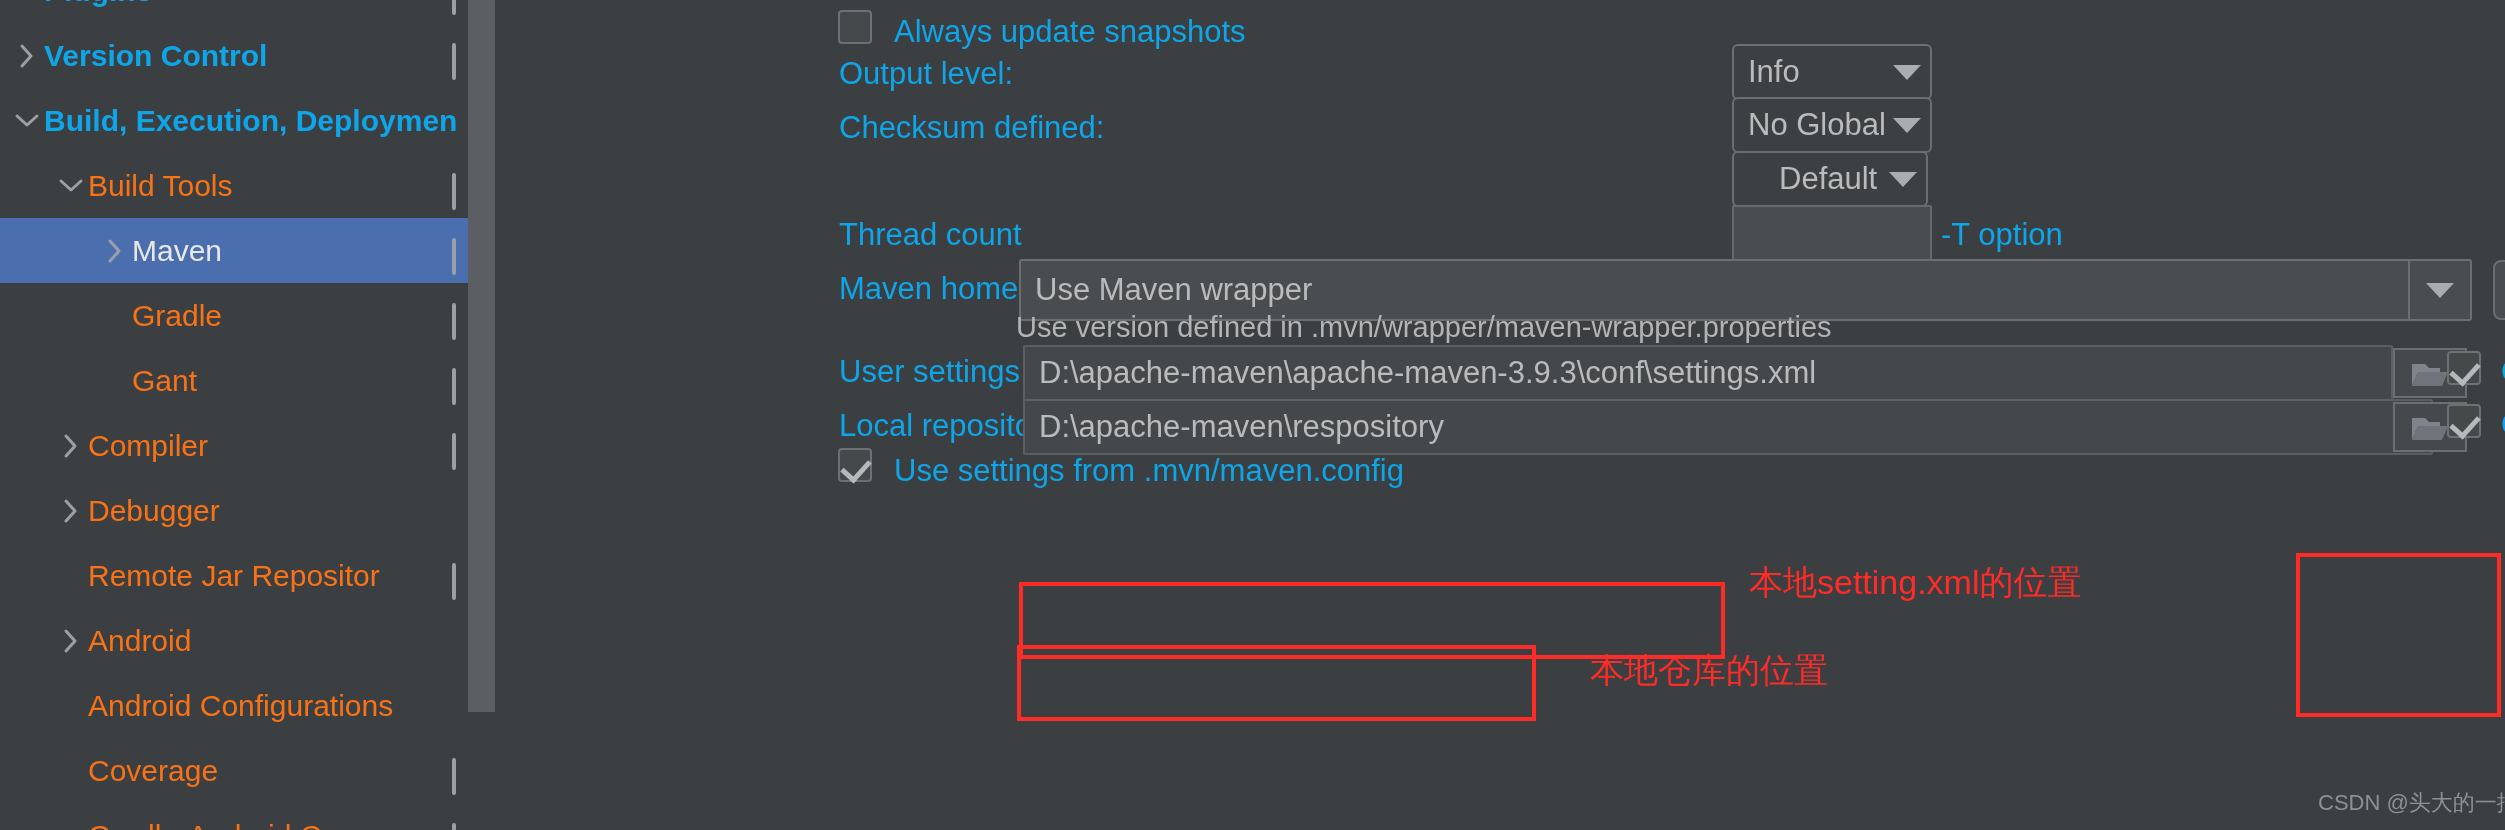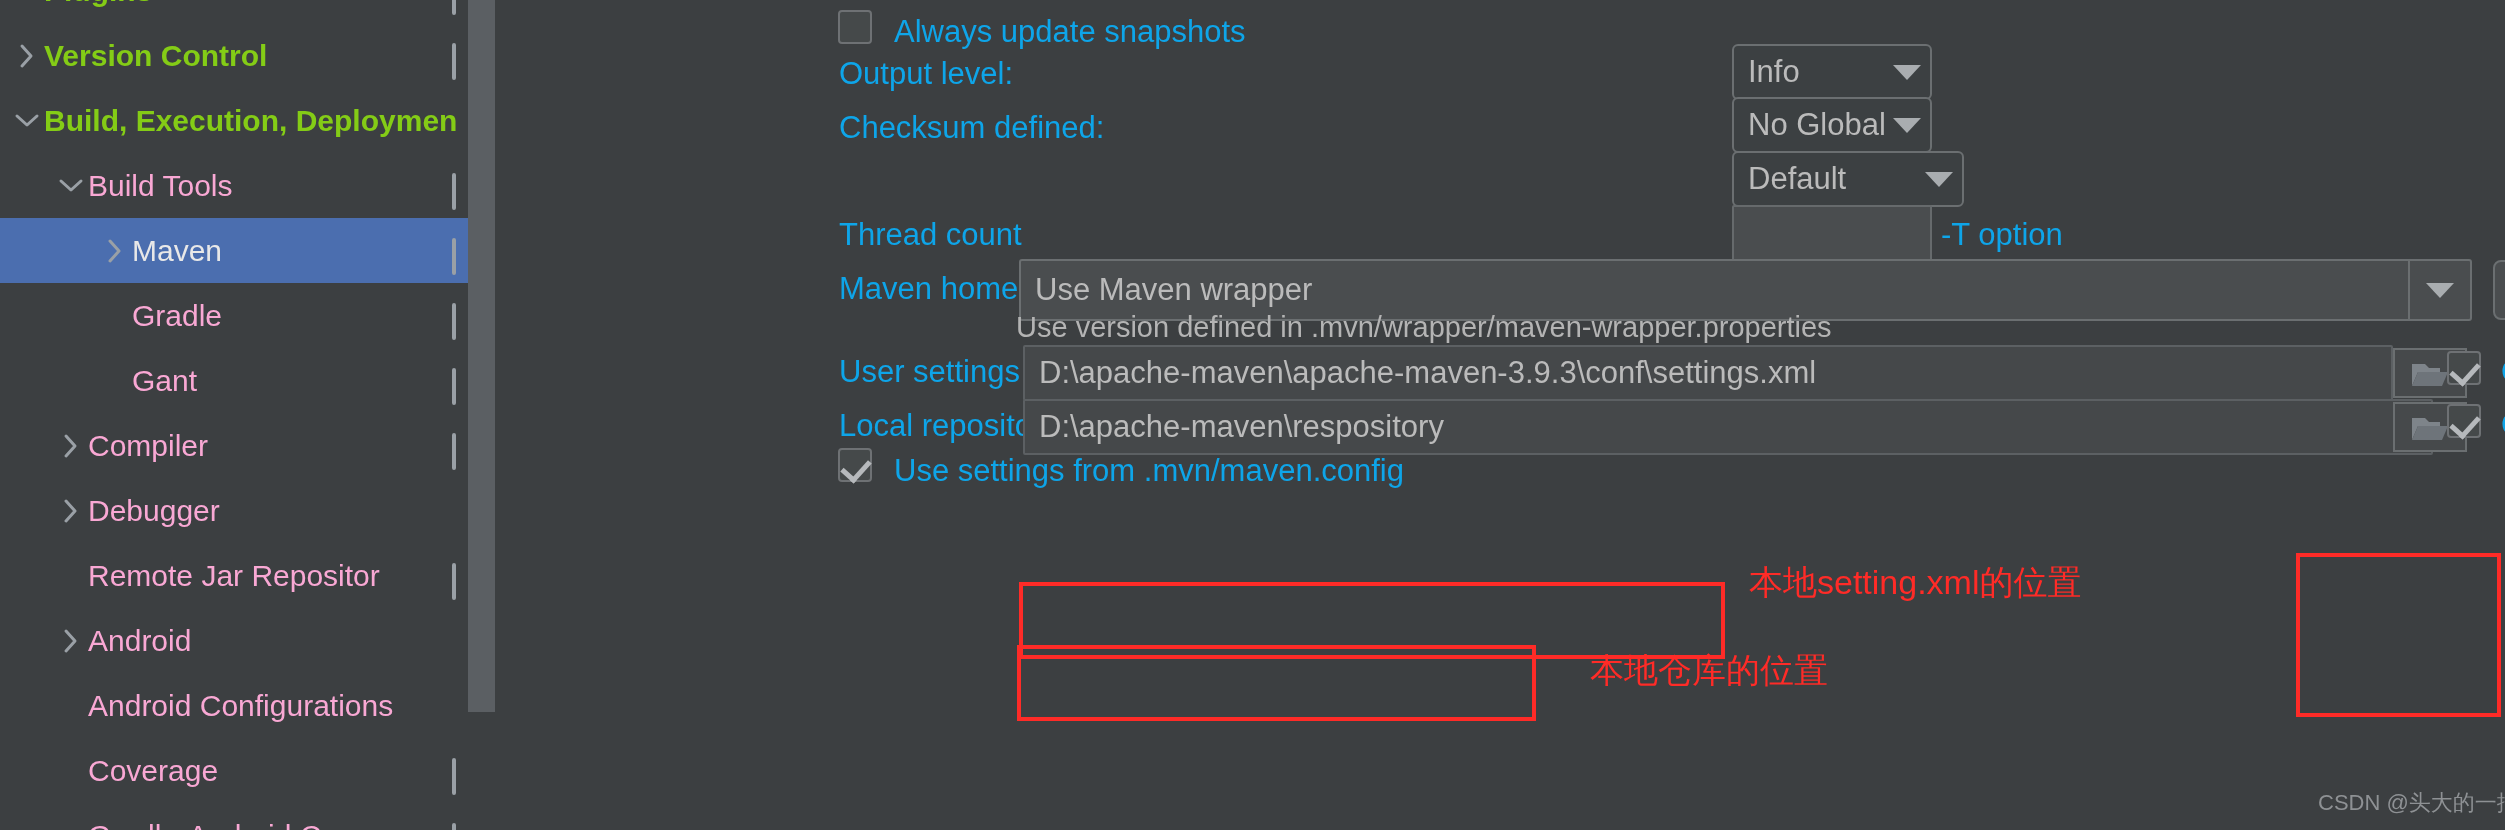--- a/index.html
+++ b/index.html
@@ -12,25 +12,25 @@
   #root { position: relative; width: 2505px; height: 830px; }
 
   
   .sidebar {
     position: absolute; left: 0; top: 0; width: 495px; height: 830px;
     background: #3c3f41;
   }
   .tree-row {
     position: relative; height: 65px;
     display: flex; align-items: center;
-    color: #f9a8d4; font-size: 30px;
+    color: #f97316; font-size: 30px;
     white-space: nowrap; overflow: hidden;
   }
   .tree-row.selected { background: #4b6eaf; color: #e8e8e8; }
-  .tree-row.bold { font-weight: bold; color: #84cc16; }
+  .tree-row.bold { font-weight: bold; color: #0ea5e9; }
   .arrow {
     width: 34px; min-width: 34px; display: flex; align-items: center;
     justify-content: center; color: #9aa0a6; font-size: 26px;
   }
   .arrow svg { display: block; }
   .row-label { flex: 0 0 auto; }
   .row-badge {
     position: absolute; right: 17px; top: 50%; transform: translateY(-50%);
     width: 26px; height: 22px;
   }
@@ -271,21 +271,21 @@
       </div>
 
       <div class="lbl" style="left:344px; top:112px;">Checksum defined:</div>
       <div class="combo" style="left:1237px; top:97px; width:200px;">
         <div class="ctext">No Global Policy</div>
         <div class="caret">
           <div class="caret-tri"></div>
         </div>
       </div>
 
-      <div class="combo" style="left:1237px; top:151px; width:232px;">
+      <div class="combo" style="left:1237px; top:151px; width:196px;padding-left:31px;">
         <div class="ctext">Default</div>
         <div class="caret">
           <div class="caret-tri"></div>
         </div>
       </div>
 
       <div class="lbl" style="left:344px; top:219px;">Thread count</div>
       <div class="field" style="left:1237px; top:205px; width:200px;">
         <div class="ftext"></div>
       </div>

